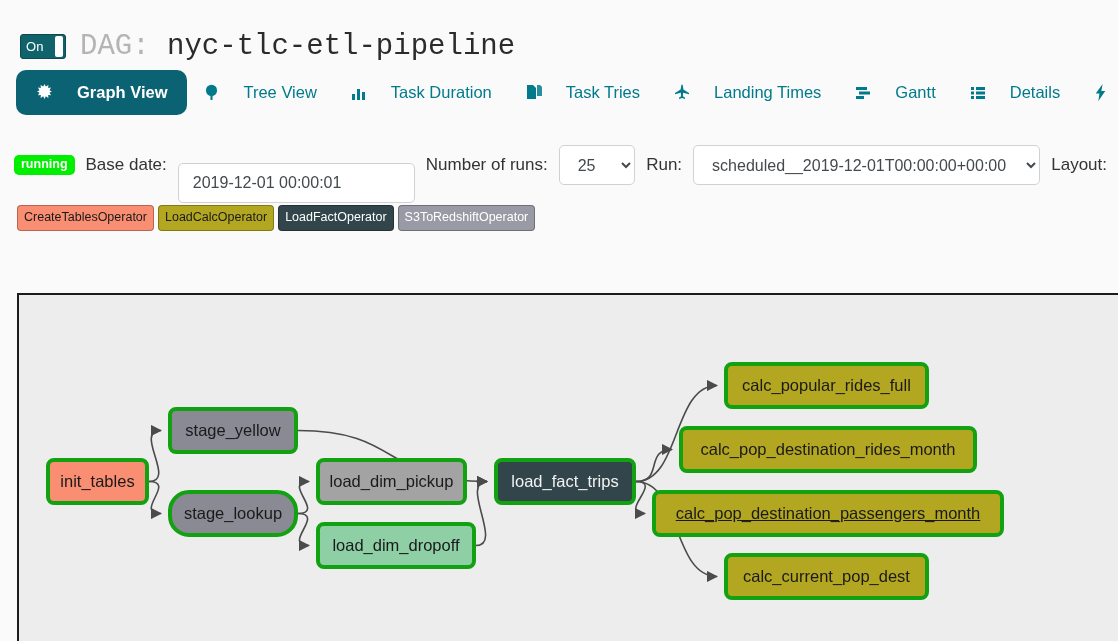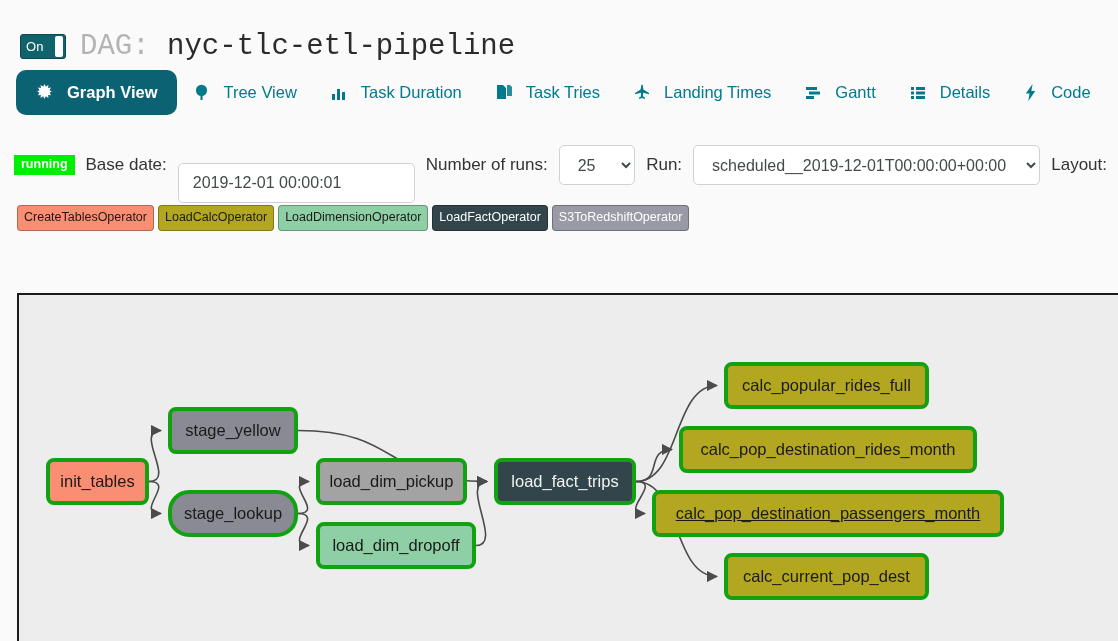--- a/index.html
+++ b/index.html
@@ -59,21 +59,21 @@
   .tabs {
     display: flex;
     align-items: center;
     padding-left: 16px;
     margin-top: 8px;
     gap: 0px;
   }
   .tab {
     display: flex;
     align-items: center;
-    gap: 14px;
+    gap: 24px;
     font-size: 16.5px;
     color: #017b8c;
     padding: 11px 17px;
     border-radius: 10px;
     cursor: pointer;
     white-space: nowrap;
   }
   .tab.active {
     background: #0a6273;
     color: #ffffff;
@@ -92,21 +92,21 @@
     height: 44px;
     gap: 0;
     white-space: nowrap;
   }
   .badge-running {
     background: #00ee00;
     color: #ffffff;
     font-size: 12.5px;
     font-weight: 700;
     padding: 3px 7px 4px 7px;
-    border-radius: 0;
+    border-radius: 5px;
     line-height: 1;
   }
   .ctl-label {
     font-size: 17px;
     color: #333;
     margin-left: 11px;
     margin-right: 11px;
   }
   .txt-input {
     width: 248px; height: 40px;
@@ -291,21 +291,20 @@
   <span class="ctl-label">Run:</span>
   <select class="sel sel-run">
     <option>scheduled__2019-12-01T00:00:00+00:00</option>
   </select>
   <span class="ctl-label">Layout:</span>
 </div>
 
 <div class="legend">
   <span class="op-badge" style="background:#fa8e72;color:#1a1a1a">CreateTablesOperator</span>
   <span class="op-badge" style="background:#b3a721;color:#1a1a1a">LoadCalcOperator</span>
-  <span class="op-badge" style="background:#8fcfa5;color:#1a1a1a">LoadDimensionOperator</span>
   <span class="op-badge" style="background:#31454b;color:#ffffff">LoadFactOperator</span>
   <span class="op-badge" style="background:#9a9aa6;color:#ffffff">S3ToRedshiftOperator</span>
 </div>
 
 <div class="graph-wrap">
   <svg class="graph-svg" id="edge-layer" width="1101" height="348">
     <defs>
       <marker id="arrow" viewBox="0 0 10 10" refX="9" refY="5" markerWidth="7" markerHeight="7" orient="auto-start-reverse">
         <path d="M0 0 L10 5 L0 10 z" fill="#4b4b4b"></path>
       </marker>

